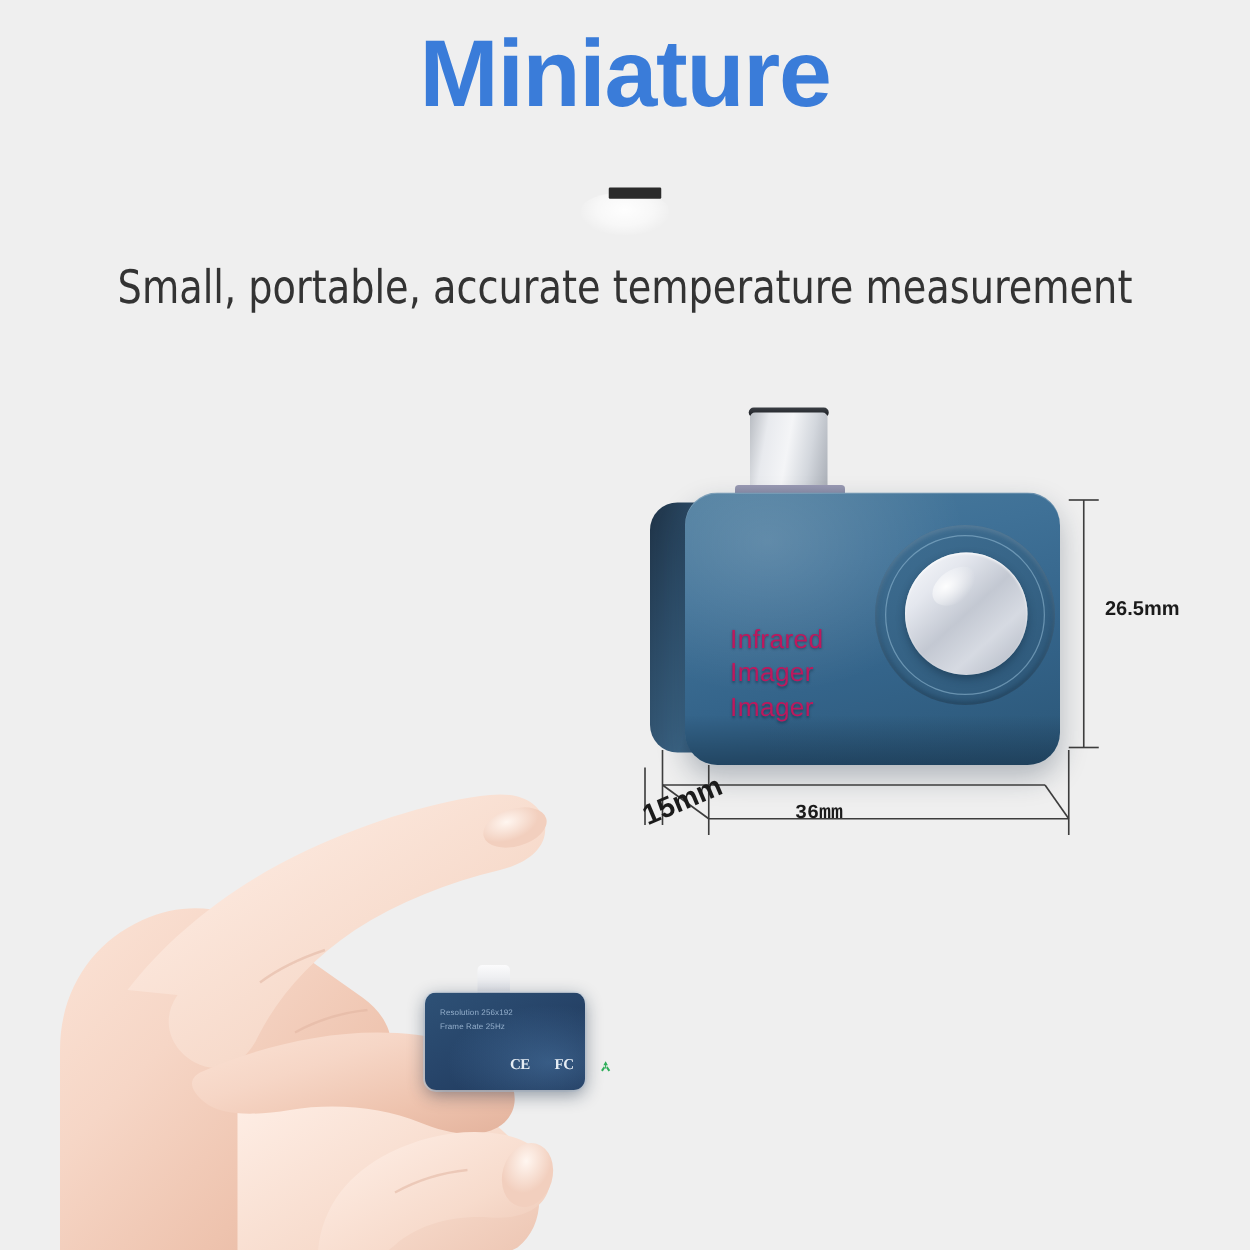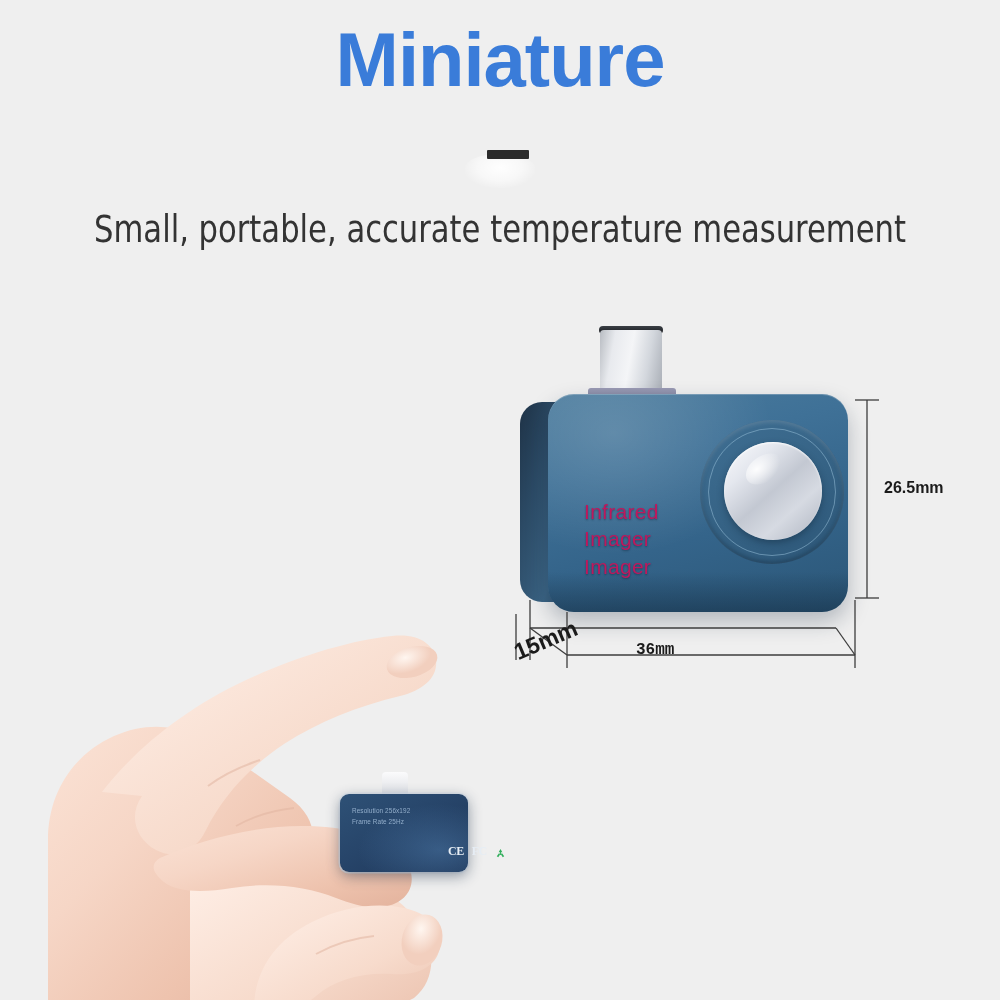--- a/index.html
+++ b/index.html
@@ -136,21 +136,21 @@
     background:linear-gradient(180deg,#fbfbfc,#dcdee3);
     border-radius:4px 4px 0 0;
   }
   .mini-spec{
     position:absolute; left:312px; top:266px;
     font-size:6.4px; line-height:1.65; color:#93aecb; letter-spacing:.1px;
     font-family:"Liberation Sans","DejaVu Sans",sans-serif;
   }
   .mini-certs{
     position:absolute; left:368px; top:304px;
-    display:flex; align-items:flex-end; gap:8px;margin-left:40px;
+    display:flex; align-items:flex-end; gap:20px;
   }
   .cert-ce, .cert-fc{
     font-size:12px; font-weight:bold; color:#e6edf4;
     font-family:"Liberation Serif","DejaVu Serif",serif; letter-spacing:-.5px;
   }
   .cert-recycle{ width:11px; height:11px; }
 </style>
 </head>
 <body>
 

